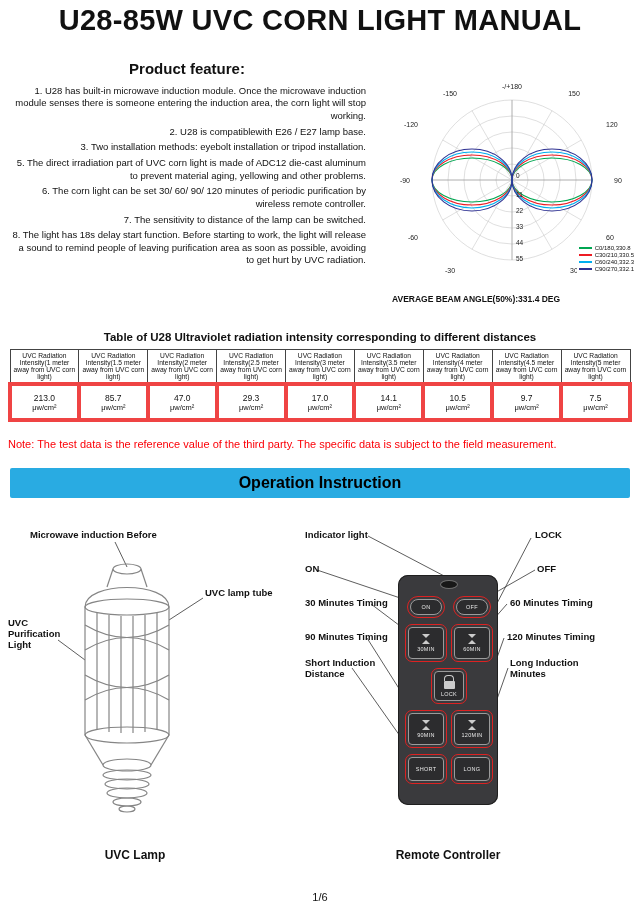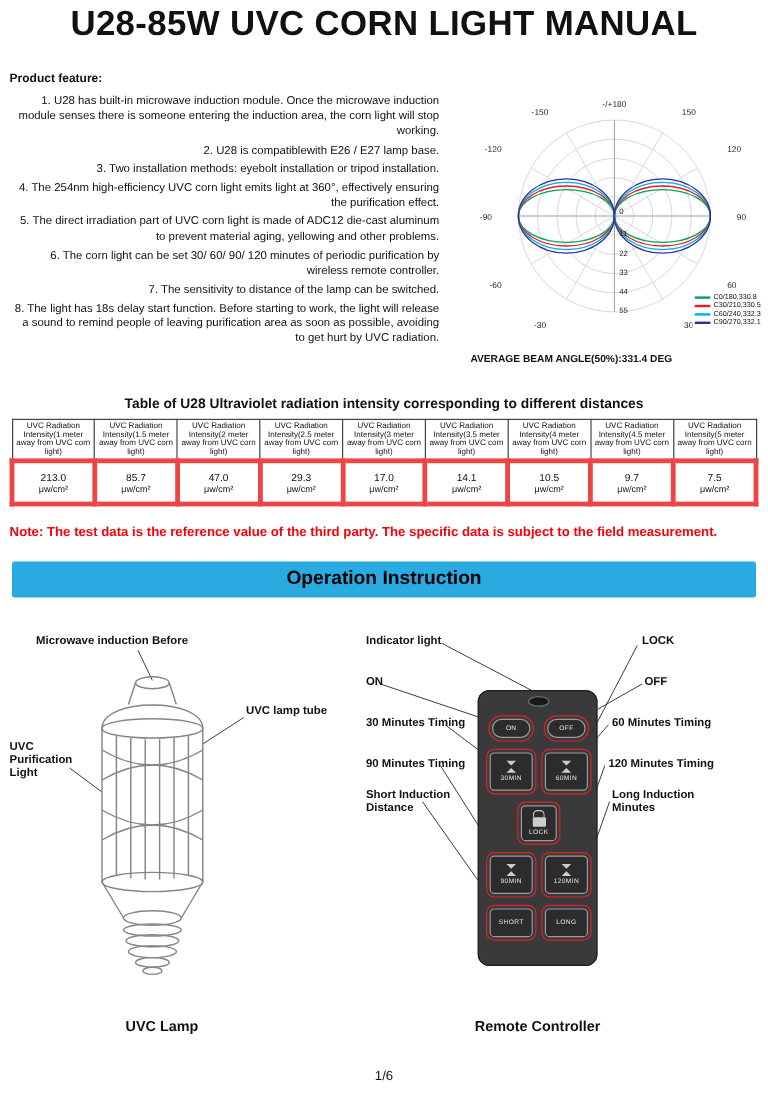--- a/index.html
+++ b/index.html
@@ -3,39 +3,39 @@
 <meta charset="utf-8">
 <style>
   html,body{margin:0;padding:0;background:#fff;}
   .page{position:relative;width:640px;height:913px;background:#fff;
         font-family:"Liberation Sans",sans-serif;color:#111;overflow:hidden;}
 
   .title{position:absolute;top:4px;left:0;width:100%;margin:0;text-align:center;
          font-size:29px;font-weight:800;letter-spacing:.3px;}
 
   .features{position:absolute;left:8px;top:60px;width:358px;}
-  .features-heading{margin:0 0 8px;font-size:10px;font-weight:bold;}
+  .features-heading{margin:0 0 8px;font-size:15px;font-weight:bold;text-align:center;}
   .feat{margin:0 0 3.5px;font-size:9.5px;line-height:1.3;text-align:right;}
 
   .chart{position:absolute;left:390px;top:80px;width:248px;height:234px;}
   .chart svg{display:block;}
   .legend{position:absolute;right:2px;top:164px;display:flex;flex-direction:column;gap:1px;background:#fff;padding:1px 2px;}
   .lg-row{display:flex;align-items:center;gap:3px;font-size:6px;white-space:nowrap;}
   .sw{width:13px;height:2px;display:inline-block;}
   .sw0{background:#00a651}.sw1{background:#ed1c24}.sw2{background:#00aeef}.sw3{background:#2e3192}
   .chart-caption{position:absolute;left:2px;top:214px;font-size:8.5px;font-weight:bold;white-space:nowrap;}
 
   .tbl-title{position:absolute;top:331px;left:0;width:100%;text-align:center;
              font-size:11.5px;font-weight:bold;}
   table.radiation{position:absolute;left:8px;top:349px;width:624px;border-collapse:collapse;table-layout:fixed;}
   table.radiation th{border:1px solid #444;font-size:6.7px;font-weight:normal;padding:2px 1px;text-align:center;vertical-align:middle;}
   table.radiation td{border:4px solid #ef4444;font-size:8.5px;text-align:center;padding:3px 1px;height:26px;vertical-align:middle;}
   table.radiation td .unit{font-size:7.5px;}
 
-  .note{position:absolute;left:8px;top:438px;width:624px;font-size:11px;font-weight:bold;color:#fb0007;}
+  .note{position:absolute;left:8px;top:438px;width:624px;font-size:11px;font-weight:normal;color:#fb0007;}
 
   .banner{position:absolute;left:10px;top:468px;width:620px;height:30px;background:#29abe2;
           color:#000000;font-size:16px;font-weight:bold;display:flex;align-items:center;justify-content:center;border-radius:2px;}
 
   .op{position:absolute;left:0;top:520px;width:640px;height:360px;}
   .op-label{position:absolute;font-size:9.5px;font-weight:bold;line-height:1.15;}
   .lines{position:absolute;left:0;top:0;width:640px;height:360px;pointer-events:none;}
   .lamp-svg{position:absolute;left:55px;top:35px;}
 
   .remote{position:absolute;left:398px;top:55px;width:100px;height:230px;background:#3a3a3d;
@@ -62,21 +62,20 @@
 
 <div class="page">
 
   <h1 class="title">U28-85W UVC CORN LIGHT MANUAL</h1>
 
   <div class="features">
     <h2 class="features-heading">Product feature:</h2>
     <p class="feat">1. U28 has built-in microwave induction module. Once the microwave induction module senses there is someone entering the induction area, the corn light will stop working.</p>
     <p class="feat">2. U28 is compatiblewith E26 / E27 lamp base.</p>
     <p class="feat">3. Two installation methods: eyebolt installation or tripod installation.</p>
-    <p class="feat">4. The 254nm high-efficiency UVC corn light emits light at 360°, effectively ensuring the purification effect.</p>
     <p class="feat">5. The direct irradiation part of UVC corn light is made of ADC12 die-cast aluminum to prevent material aging, yellowing and other problems.</p>
     <p class="feat">6. The corn light can be set 30/ 60/ 90/ 120 minutes of periodic purification by wireless remote controller.</p>
     <p class="feat">7. The sensitivity to distance of the lamp can be switched.</p>
     <p class="feat">8. The light has 18s delay start function. Before starting to work, the light will release a sound to remind people of leaving purification area as soon as possible, avoiding to get hurt by UVC radiation.</p>
   </div>
 
   <div class="chart">
     <svg width="245" height="205" viewBox="0 0 245 205">
       <g stroke="#c9c9c9" stroke-width="0.6" fill="none">
         <circle cx="122" cy="100" r="16"></circle>

